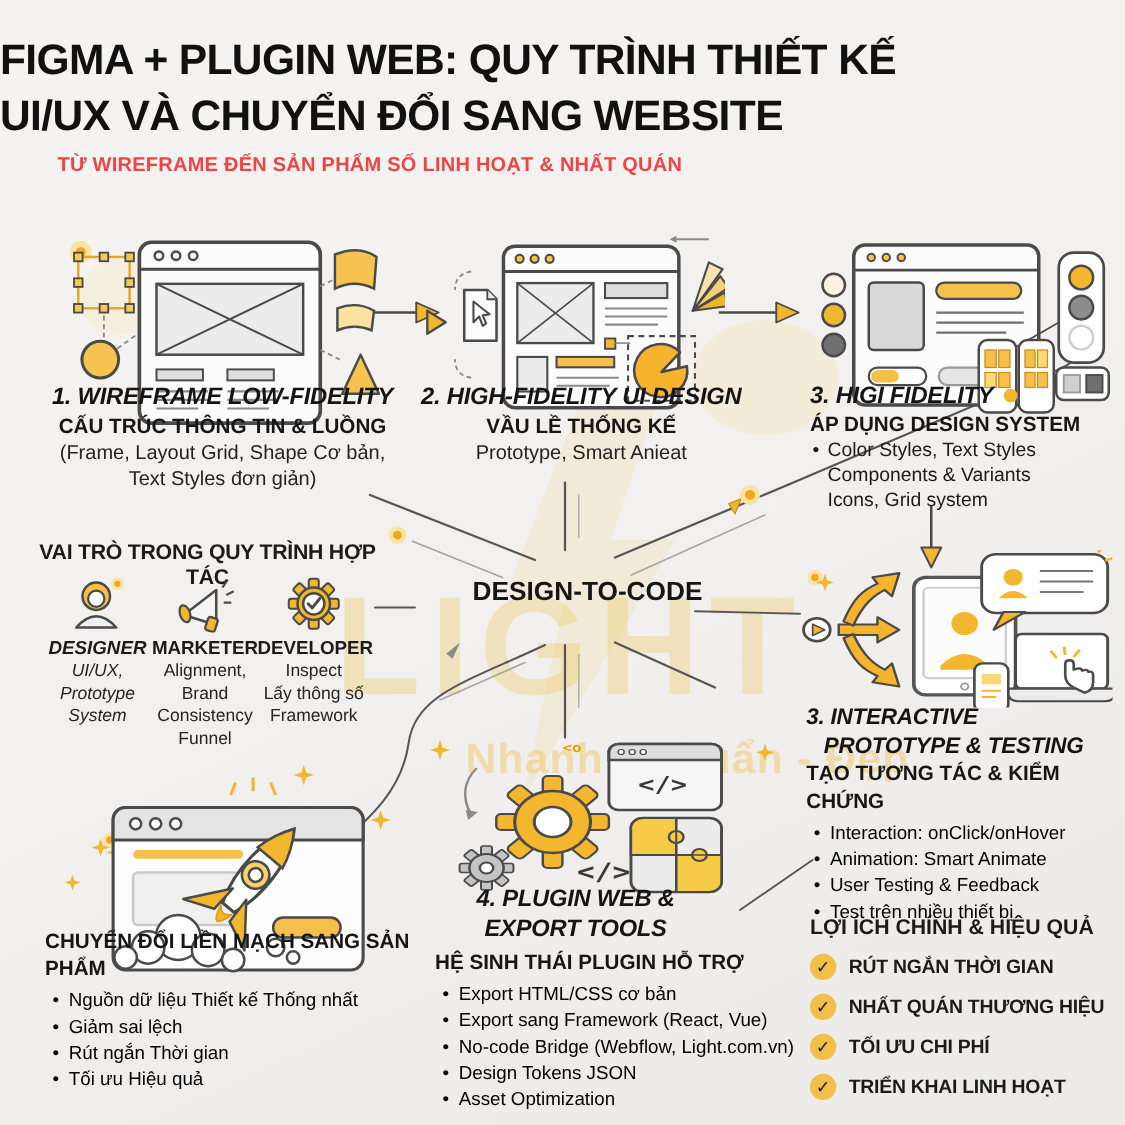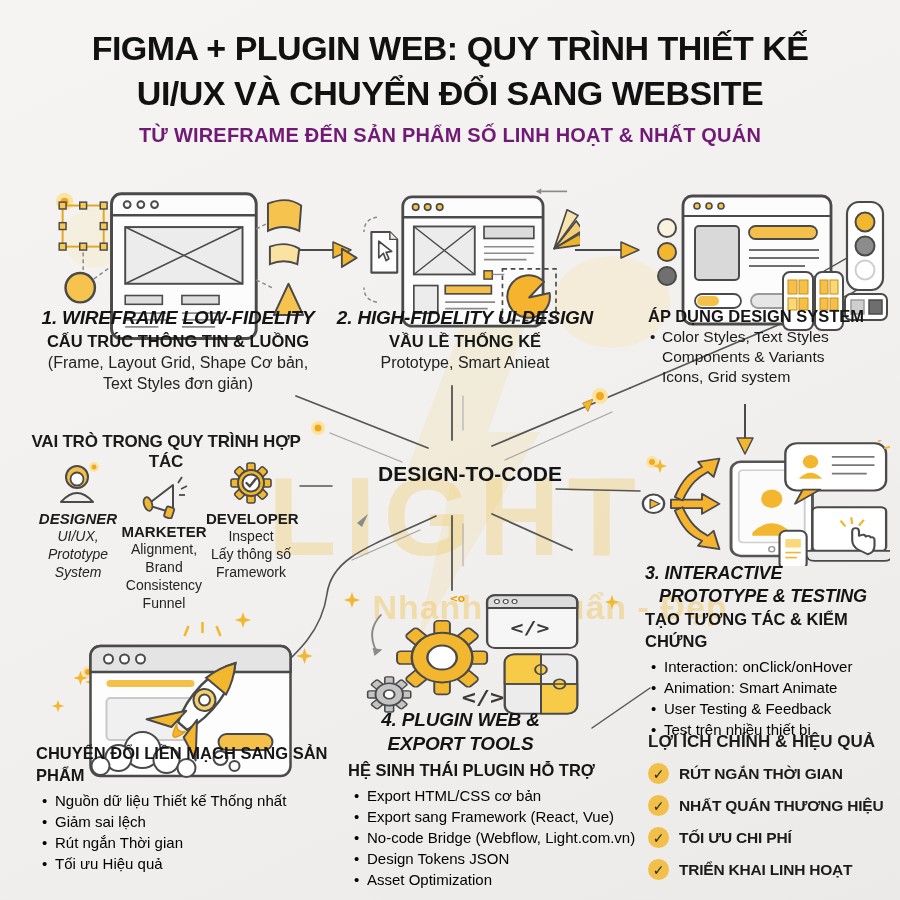--- a/index.html
+++ b/index.html
@@ -4,23 +4,23 @@
 <style>
   html,body{margin:0;padding:0;}
   body{
     width:900px;height:900px;position:relative;overflow:hidden;
     background:linear-gradient(155deg,#f5f4f2 0%,#f1f0ee 55%,#ebeae8 100%);
     font-family:"Liberation Sans","DejaVu Sans",sans-serif;color:#1b1b1b;
   }
   .abs{position:absolute;}
   .z0{z-index:0}.z1{z-index:1}.z2{z-index:2}
   
-  .hdr{left:0;top:26px;width:900px;text-align:center;}
+  .hdr{left:0;top:26px;width:900px;text-align:left;}
   .hdr h1{margin:0;font-size:34px;line-height:45px;font-weight:bold;letter-spacing:-0.5px;color:#111;}
-  .hdr .sub{margin-top:8px;font-size:20px;font-weight:bold;letter-spacing:0.2px;color:#701a75;}
+  .hdr .sub{margin-top:8px;font-size:16px;font-weight:bold;letter-spacing:0.2px;color:#ef4444;margin-left:46px;}
   
   .ttl{font-size:19px;font-weight:bold;letter-spacing:-0.2px;line-height:24px;color:#141414;font-style:italic;}
   .sub2{font-size:16.5px;font-weight:bold;line-height:22px;color:#161616;}
   .det{font-size:16px;line-height:21px;color:#232323;}
   .ctr{text-align:center;}
   ul.blist{margin:4px 0 0 0;padding:0 0 0 6px;list-style:none;}
   ul.blist li{font-size:15px;line-height:21px;color:#000000;padding-left:13px;position:relative;}
   ul.blist li::before{content:"•";position:absolute;left:0;top:0;}
   .bullet-line{font-size:15.5px;line-height:20px;padding-left:14px;position:relative;}
   .bullet-line::before{content:"•";position:absolute;left:2px;}
@@ -271,41 +271,44 @@
     <rect x="175" y="106" width="8" height="12" fill="#F5C04A" stroke="#C98F12" stroke-width="1"></rect>
   </g>
   <g>
     <rect x="190" y="102" width="42" height="26" rx="6" fill="#fff" stroke="#4a4a4a" stroke-width="2"></rect>
     <rect x="196" y="108" width="13" height="14" fill="#cfcfcf" stroke="#9a9a9a" stroke-width="1.5"></rect>
     <rect x="214" y="108" width="13" height="14" fill="#6e6e6e" stroke="#4a4a4a" stroke-width="1.5"></rect>
   </g>
 </svg>
 
 <div class="abs z2" style="left:648px;top:305px;width:248px;">
+  <div class="ttl">
+    <span>3. HIGI FIDELITY</span><span class="dot"></span>
+  </div>
   <div class="sub2">ÁP DỤNG DESIGN SYSTEM</div>
   <div class="bullet-line">Color Styles, Text Styles</div>
   <div class="cont-line">Components &amp; Variants</div>
   <div class="cont-line">Icons, Grid system</div>
 </div>
 
 <div class="abs z2 ctr roles-h" style="left:28px;top:432px;width:276px;">VAI TRÒ TRONG QUY TRÌNH HỢP TÁC</div>
 <div class="abs z2 role" style="left:37px;top:460px;width:82px;font-style:italic;">
   <svg width="46" height="46" viewBox="0 0 46 46" style="margin:0 auto;">
     <circle cx="39" cy="7" r="5" fill="#FBE3A3"></circle>
       <circle cx="39" cy="7" r="2.5" fill="#F2A81D"></circle>
     <circle cx="22" cy="17" r="11" fill="#F5C04A" stroke="#4a4a4a" stroke-width="2"></circle>
     <circle cx="22" cy="19" r="6.5" fill="#fff" stroke="#4a4a4a" stroke-width="1.8"></circle>
     <path d="M6,42 Q22,24 38,42 Z" fill="#f0f0f0" stroke="#4a4a4a" stroke-width="2" stroke-linejoin="round"></path>
   </svg>
   <div class="nm">DESIGNER</div>
   <div class="ln">UI/UX,</div>
   <div class="ln">Prototype</div>
   <div class="ln">System</div>
 </div>
-<div class="abs z2 role" style="left:118px;top:473px;width:92px;">
+<div class="abs z2 role" style="left:118px;top:460px;width:92px;">
   <svg width="50" height="46" viewBox="0 0 50 46" style="margin:0 auto;">
     <polygon points="8,32 34,12 34,40" fill="#f5f5f5" stroke="#4a4a4a" stroke-width="2" stroke-linejoin="round"></polygon>
     <ellipse cx="9" cy="31" rx="4" ry="7" fill="#F2B72F" stroke="#4a4a4a" stroke-width="1.8" transform="rotate(-18 9 31)"></ellipse>
     <rect x="26" y="34" width="8" height="11" rx="2" fill="#F2B72F" stroke="#4a4a4a" stroke-width="1.8" transform="rotate(18 30 40)"></rect>
     <line x1="39" y1="10" x2="43" y2="4" stroke="#4a4a4a" stroke-width="1.8"></line>
     <line x1="42" y1="16" x2="48" y2="13" stroke="#4a4a4a" stroke-width="1.8"></line>
     <line x1="40" y1="22" x2="46" y2="22" stroke="#4a4a4a" stroke-width="1.8"></line>
   </svg>
   <div class="nm">MARKETER</div>
   <div class="ln">Alignment, Brand</div>

